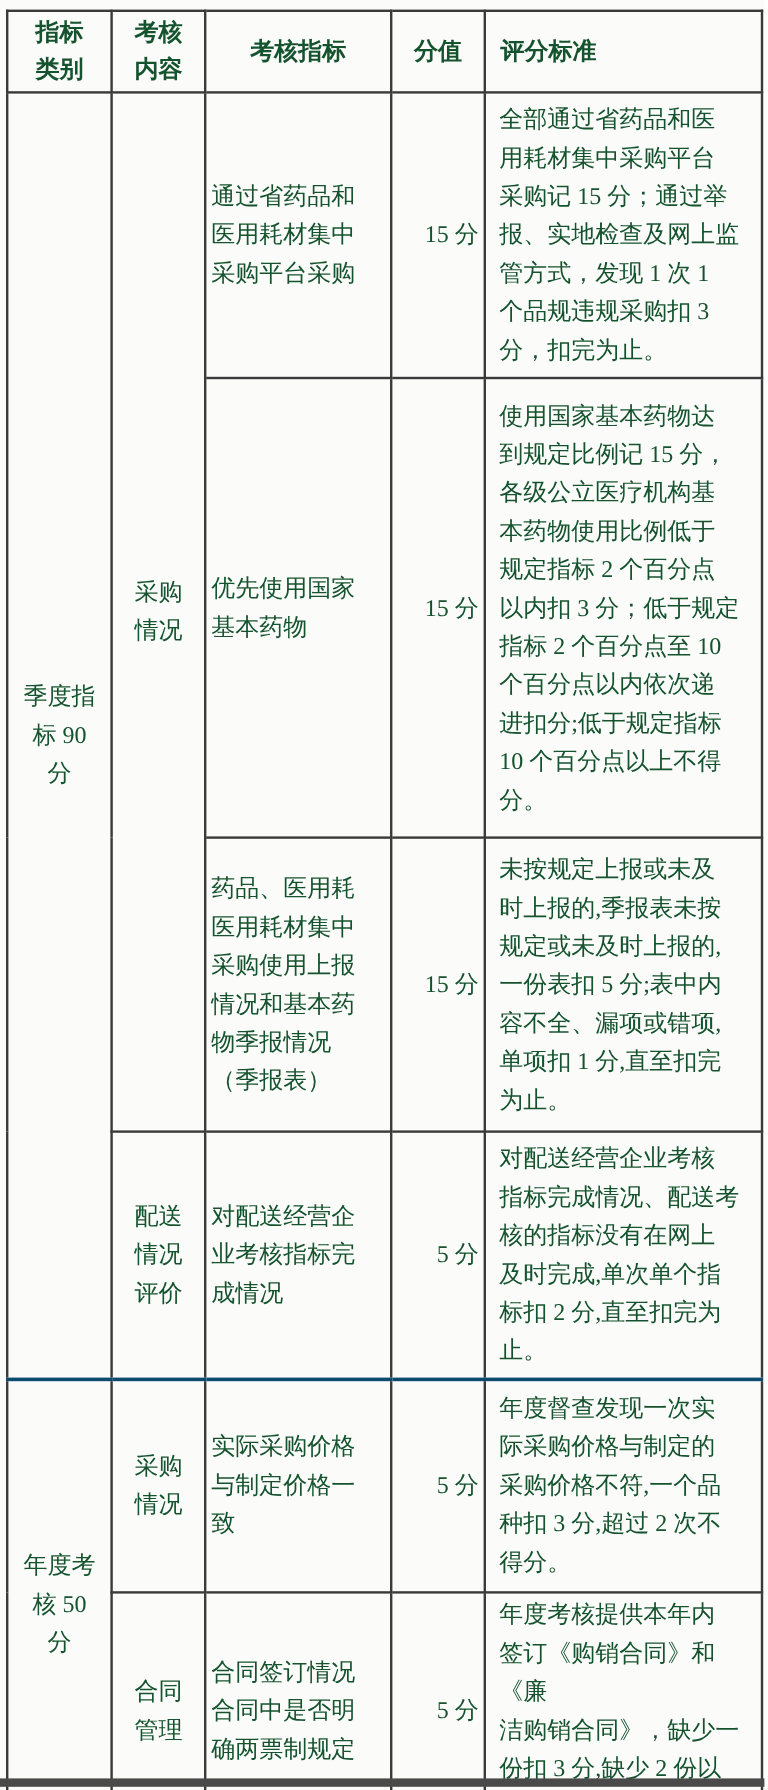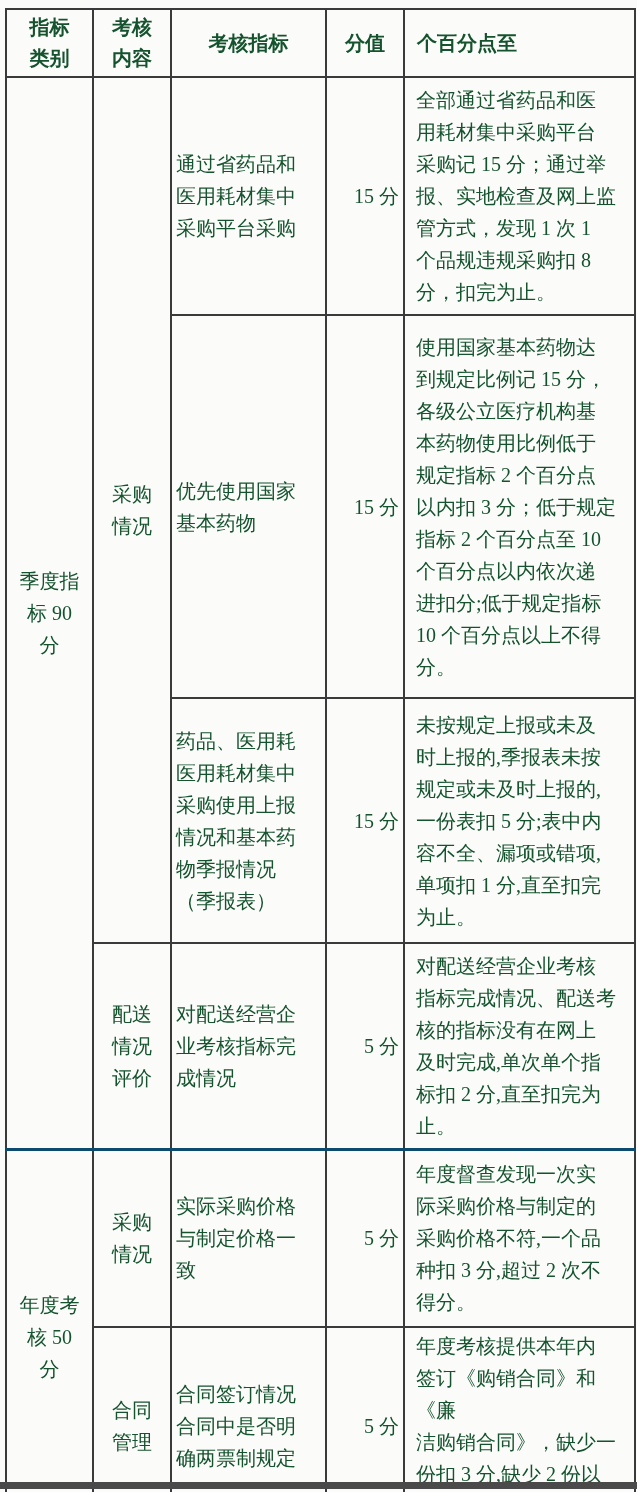--- a/index.html
+++ b/index.html
@@ -60,38 +60,38 @@
       <col style="width:231px">
     </colgroup>
     <tbody>
         <tr class="rh">
       <th class="h-cat">指标
 类别</th>
       <th class="h-content">考核
 内容</th>
       <th class="h-indicator">考核指标</th>
       <th class="h-score">分值</th>
-      <th class="h-standard">个百分点至</th>
+      <th class="h-standard">评分标准</th>
     </tr>
     <tr class="r1">
       <td class="cat" rowspan="4">季度指
 标 90
 分</td>
       <td class="content" rowspan="3">采购
 情况</td>
       <td class="indicator">通过省药品和
 医用耗材集中
 采购平台采购</td>
       <td class="score">15 分</td>
       <td class="standard">全部通过省药品和医
 用耗材集中采购平台
 采购记 15 分；通过举
 报、实地检查及网上监
 管方式，发现 1 次 1
-个品规违规采购扣 8
+个品规违规采购扣 3
 分，扣完为止。</td>
     </tr>
     <tr class="r2">
       <td class="indicator">优先使用国家
 基本药物</td>
       <td class="score">15 分</td>
       <td class="standard">使用国家基本药物达
 到规定比例记 15 分，
 各级公立医疗机构基
 本药物使用比例低于

